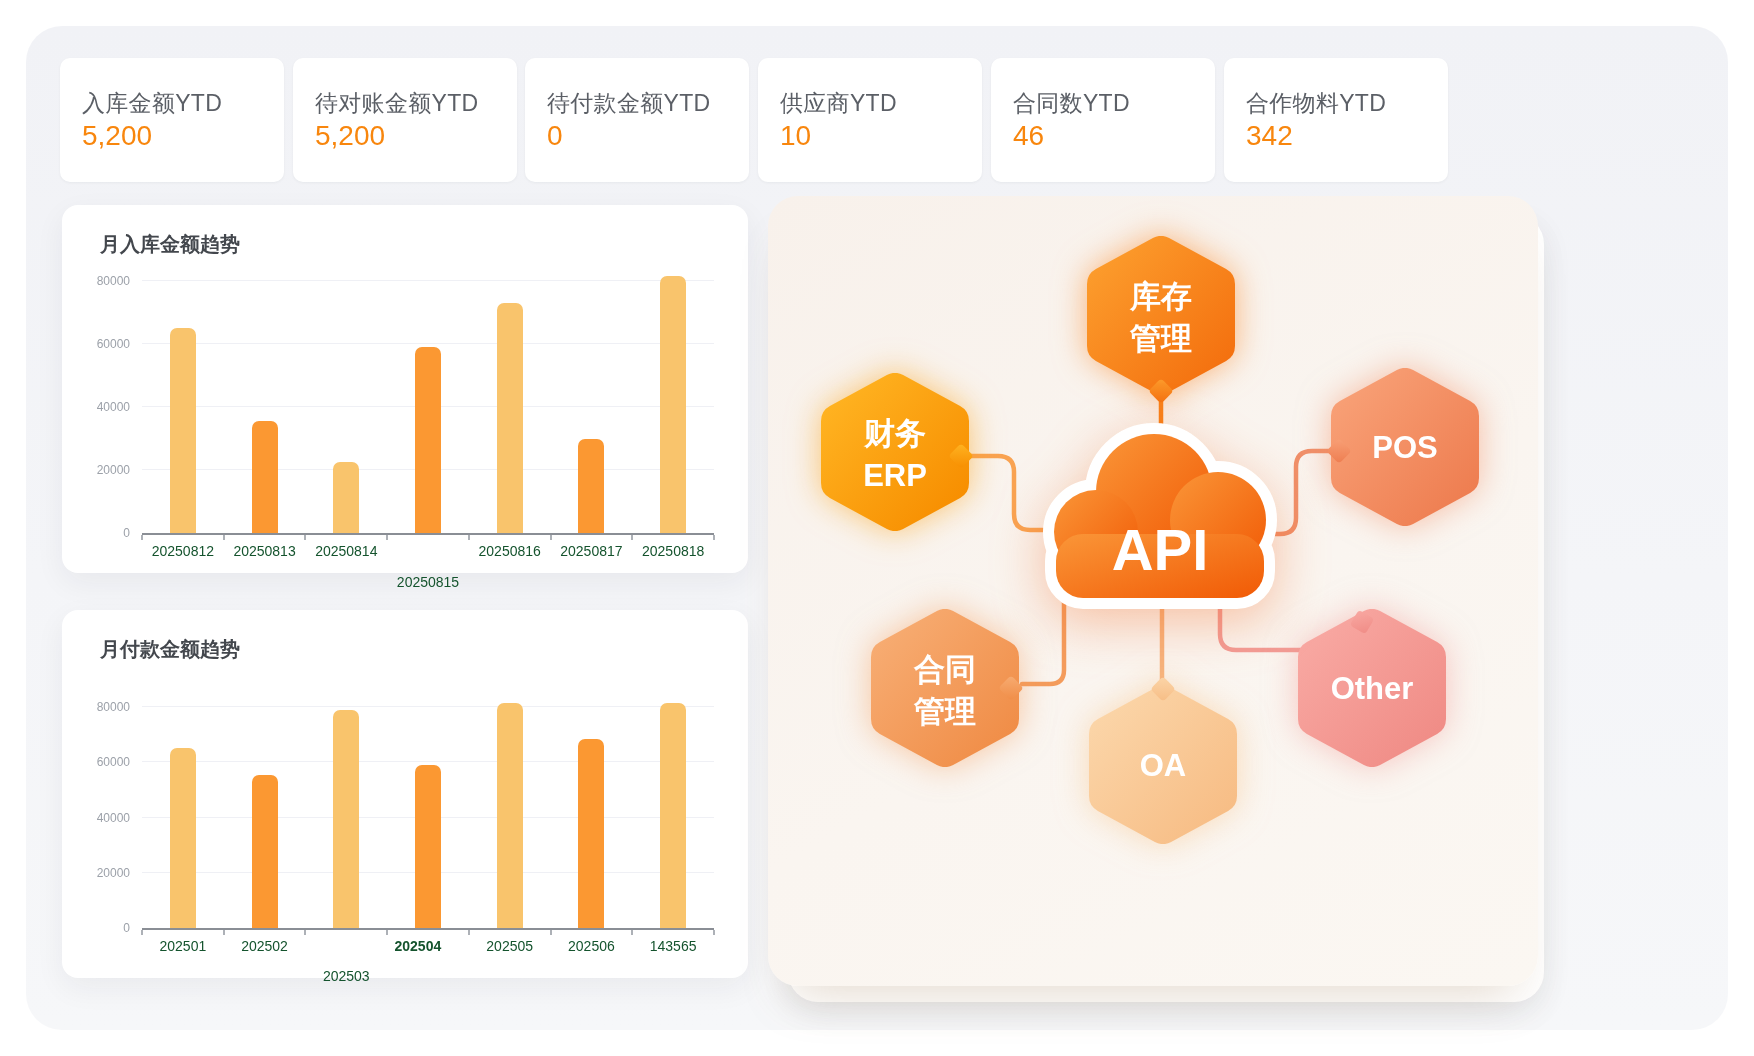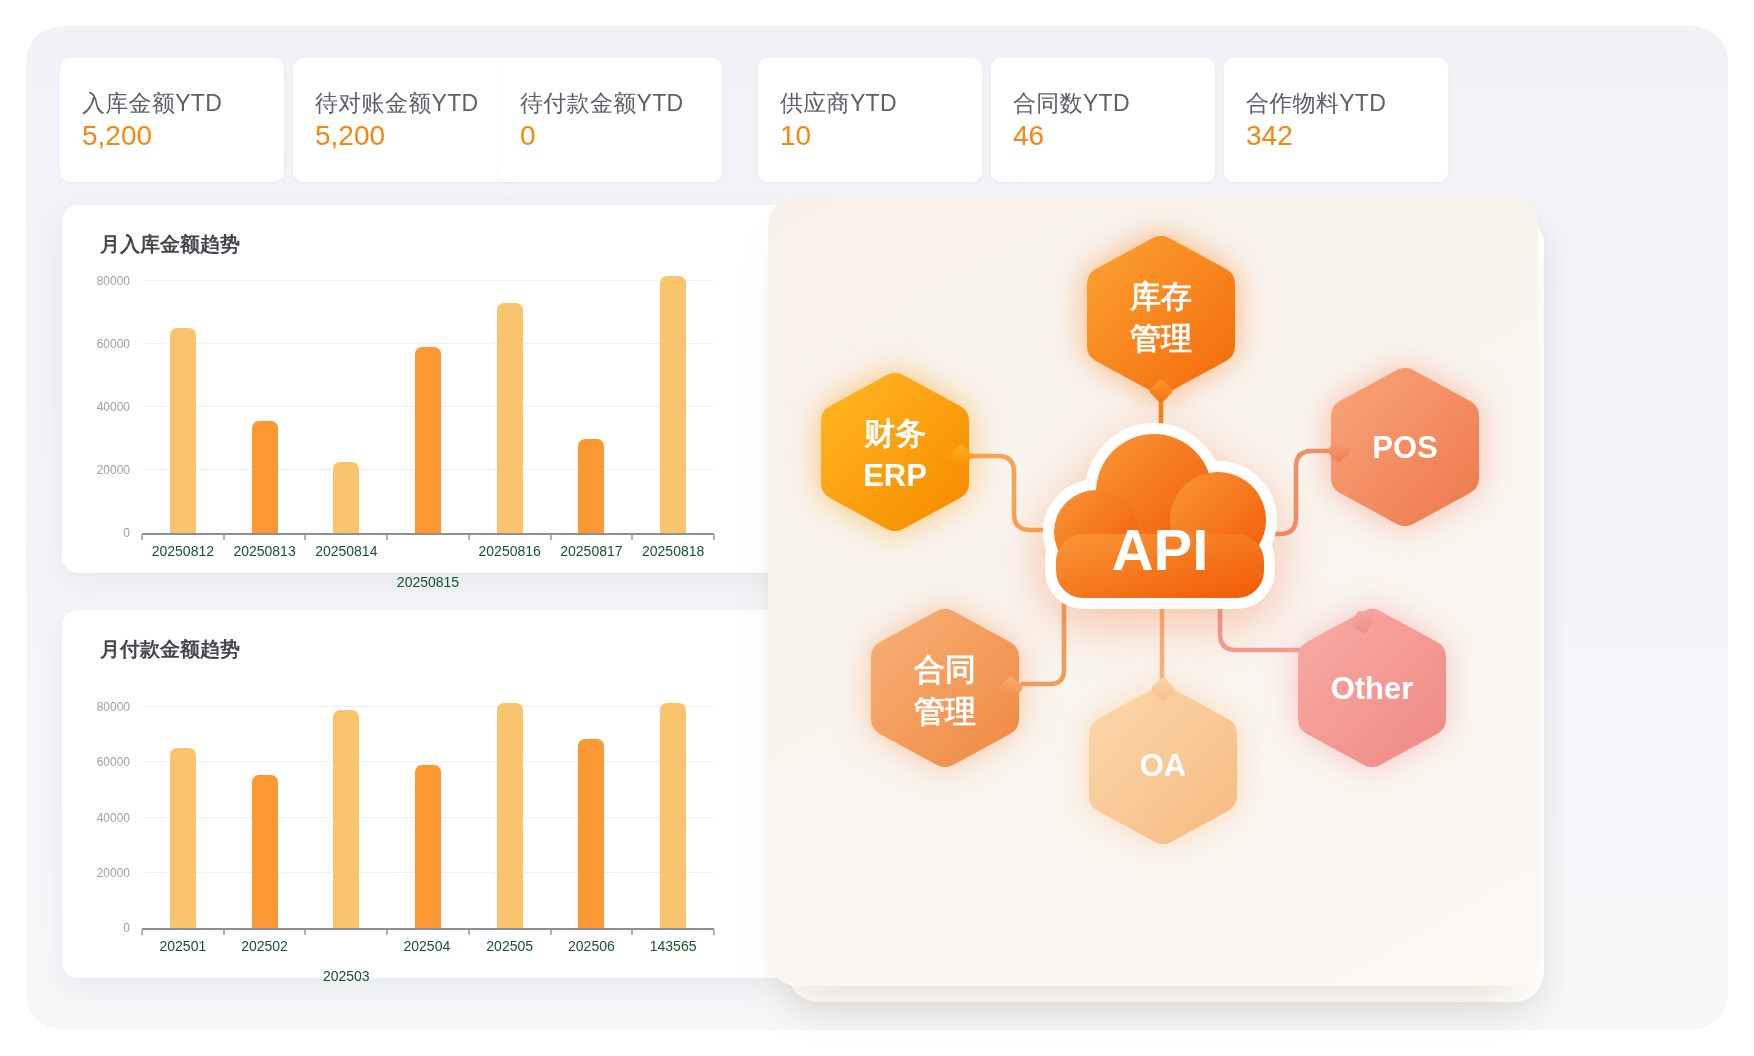--- a/index.html
+++ b/index.html
@@ -7,21 +7,21 @@
         font-family:"Liberation Sans","DejaVu Sans",sans-serif;}
   .bg{position:absolute;left:26px;top:26px;right:26px;bottom:26px;border-radius:36px;
       background:linear-gradient(180deg,#F1F2F6 0%,#F4F5F8 55%,#F6F7F9 100%);}
   
   .kpi{position:absolute;top:58px;width:224px;height:124px;background:#fff;border-radius:10px;
        box-shadow:0 1px 3px rgba(25,30,40,.05);}
   .kpi .kpi-label{position:absolute;left:22px;top:30px;font-size:23px;color:#5B5F66;letter-spacing:.3px;}
   .kpi .kpi-value{position:absolute;left:22px;top:62px;font-size:28px;color:#F8860D;font-weight:500;}
   
   .chart-card{position:absolute;left:62px;width:686px;height:368px;background:#fff;border-radius:16px;
-              box-shadow:0 10px 30px rgba(30,36,50,.06);padding-left:40px;}
+              box-shadow:0 10px 30px rgba(30,36,50,.06);}
   .chart-title{position:absolute;left:38px;top:26px;font-size:20px;font-weight:700;color:#43474D;}
   .plot{position:absolute;border-bottom:2px solid #8A8E95;}
   .gridline{position:absolute;left:0;right:0;height:1px;background:#EFF0F5;}
   .ytick{position:absolute;right:calc(100% + 12px);font-size:12px;color:#9CA1A9;white-space:nowrap;}
   .bar{position:absolute;bottom:0;width:26px;border-radius:7px 7px 0 0;}
   .xaxis-ticks{position:absolute;height:6px;}
   .xaxis-ticks .tk{position:absolute;top:0;width:2px;height:5px;background:#ADB1B7;}
   .xaxis-labels{position:absolute;height:16px;}
   .xaxis-labels .xl{position:absolute;top:0;text-align:center;font-size:14px;color:#14532d;}
   
@@ -48,21 +48,21 @@
   <div class="bg"></div>
 
   <div class="kpi" style="left:60px">
     <div class="kpi-label">入库金额YTD</div>
     <div class="kpi-value">5,200</div>
   </div>
   <div class="kpi" style="left:293px">
     <div class="kpi-label">待对账金额YTD</div>
     <div class="kpi-value">5,200</div>
   </div>
-  <div class="kpi" style="left:498px">
+  <div class="kpi" style="left:525px">
     <div class="kpi-label">待付款金额YTD</div>
     <div class="kpi-value">0</div>
   </div>
   <div class="kpi" style="left:758px">
     <div class="kpi-label">供应商YTD</div>
     <div class="kpi-value">10</div>
   </div>
   <div class="kpi" style="left:991px">
     <div class="kpi-label">合同数YTD</div>
     <div class="kpi-value">46</div>
@@ -140,21 +140,21 @@
         <div class="tk" style="left: 244.143px;"></div>
         <div class="tk" style="left: 325.857px;"></div>
         <div class="tk" style="left: 407.571px;"></div>
         <div class="tk" style="left: 489.286px;"></div>
         <div class="tk" style="left: 571px;"></div>
       </div>
     <div class="xaxis-labels" style="left:80px;top:328px;width:572px;">
         <div class="xl" style="left: 0px; width: 81.7143px;">202501</div>
         <div class="xl" style="left: 81.7143px; width: 81.7143px;">202502</div>
         <div class="xl" style="left: 163.429px; width: 81.7143px; margin-top: 30px;">202503</div>
-        <div class="xl" style="left: 244px; width: 81.7143px;">202504</div>
+        <div class="xl" style="left: 235px; width: 81.7143px; font-weight: bold;">202504</div>
         <div class="xl" style="left: 326.857px; width: 81.7143px;">202505</div>
         <div class="xl" style="left: 408.571px; width: 81.7143px;">202506</div>
         <div class="xl" style="left: 490.286px; width: 81.7143px;">143565</div>
       </div>
   </div>
 
   <div class="panel-back"></div>
   <div class="panel">
     <svg width="770" height="790" viewBox="0 0 770 790">
       <defs>

